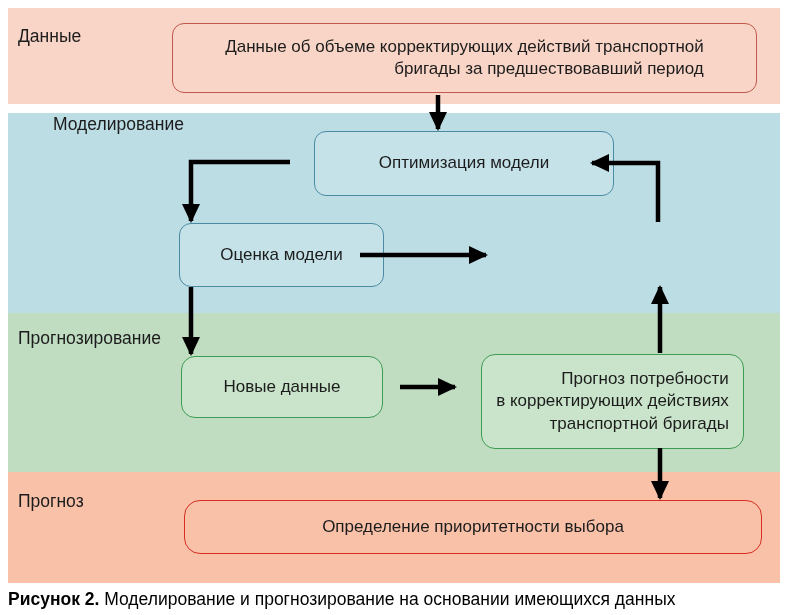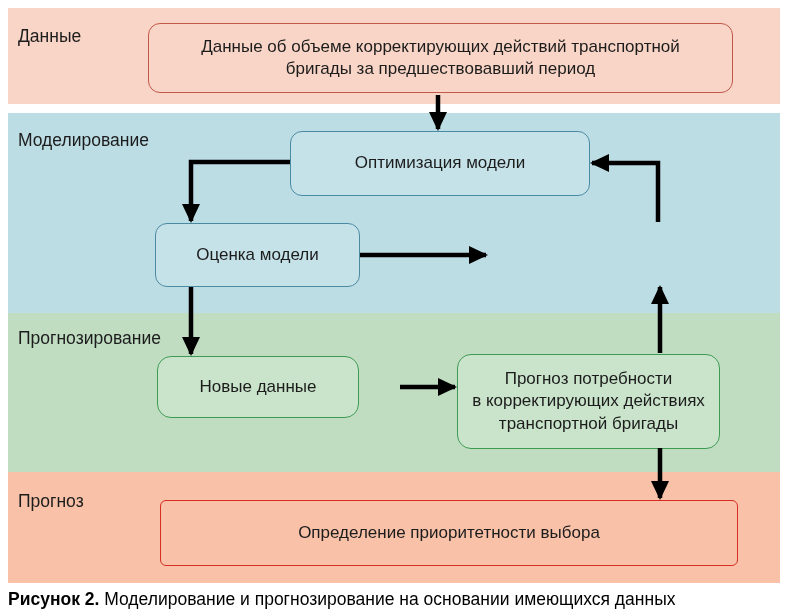--- a/index.html
+++ b/index.html
@@ -19,49 +19,50 @@
   .band-forecast { top: 313px; height: 159px; background: var(--band-forecast); }
   .band-action   { top: 472px; height: 111px; background: var(--band-action); }
   .band-label {
     position: absolute;
     left: 18px;
     font-size: 17.5px;
     line-height: 1.1;
     white-space: nowrap;
   }
   .lbl-data     { top: 27px; }
-  .lbl-model    { top: 131px; }
+  .lbl-model    { top: 115px; margin-left: 35px; }
   .lbl-forecast { top: 329px; }
   .lbl-action   { top: 492px; }
 
   .node {
     position: absolute;
     display: flex;
     align-items: center;
     justify-content: center;
-    text-align: center;
+    text-align: right;
     font-size: 17px;
     line-height: 1.3;
     white-space: pre-line;
     box-sizing: border-box;
     border: 1.5px solid;
+    margin-left: 24px;
   }
   .node-source   { left: 148px; top: 23px;  width: 585px; height: 70px; border-radius: 12px;
                    background: var(--box-data-fill);     border-color: var(--box-data-border); }
   .node-build    { left: 290px; top: 131px; width: 300px; height: 65px; border-radius: 12px;
                    background: var(--box-model-fill);    border-color: var(--box-model-border); }
   .node-evaluate { left: 155px; top: 223px; width: 205px; height: 64px; border-radius: 12px;
                    background: var(--box-model-fill);    border-color: var(--box-model-border); }
   .node-optimize { left: 488px; top: 223px; width: 242px; height: 62px; border-radius: 12px;
                    background: var(--box-model-fill);    border-color: var(--box-model-border); }
   .node-newdata  { left: 157px; top: 356px; width: 202px; height: 62px; border-radius: 14px;
                    background: var(--box-forecast-fill); border-color: var(--box-forecast-border); }
   .node-forecast { left: 457px; top: 354px; width: 263px; height: 95px; border-radius: 14px;
                    background: var(--box-forecast-fill); border-color: var(--box-forecast-border); }
-  .node-priority { left: 160px; top: 500px; width: 578px; height: 66px; border-radius: 6px;
+  .node-priority { left: 160px; top: 500px; width: 578px; height: 54px; border-radius: 16px;
                    background: var(--box-action-fill);   border-color: var(--box-action-border); }
 
   svg.arrows {
     position: absolute;
     left: 0; top: 0;
     width: 787px; height: 615px;
     pointer-events: none;
   }
   svg.arrows path.arrow {
     fill: none;

